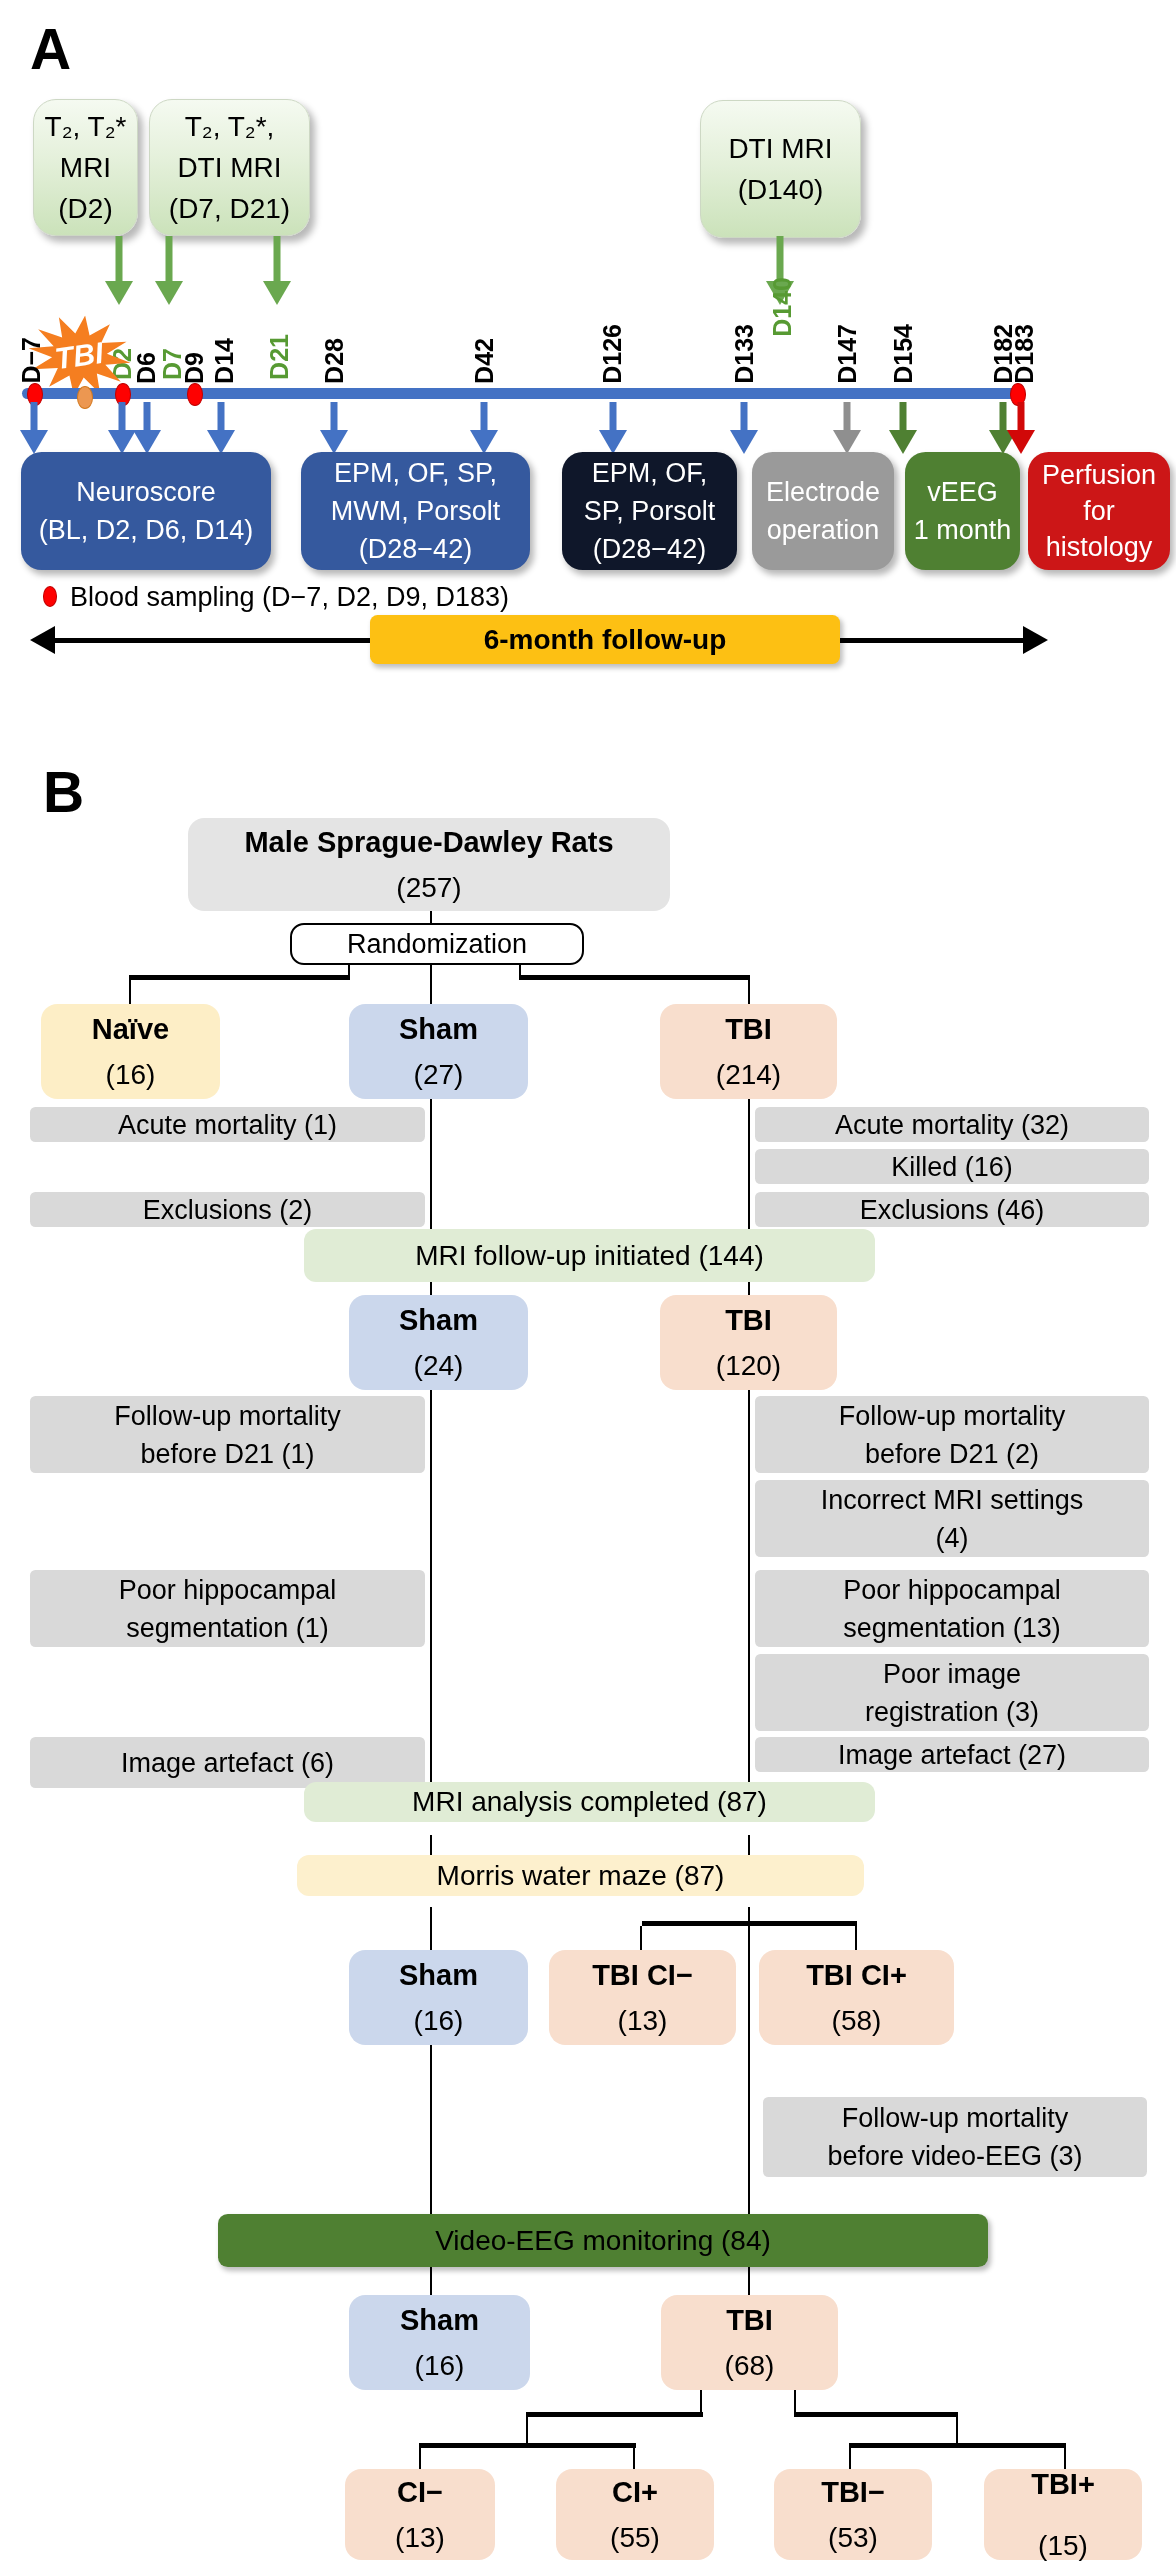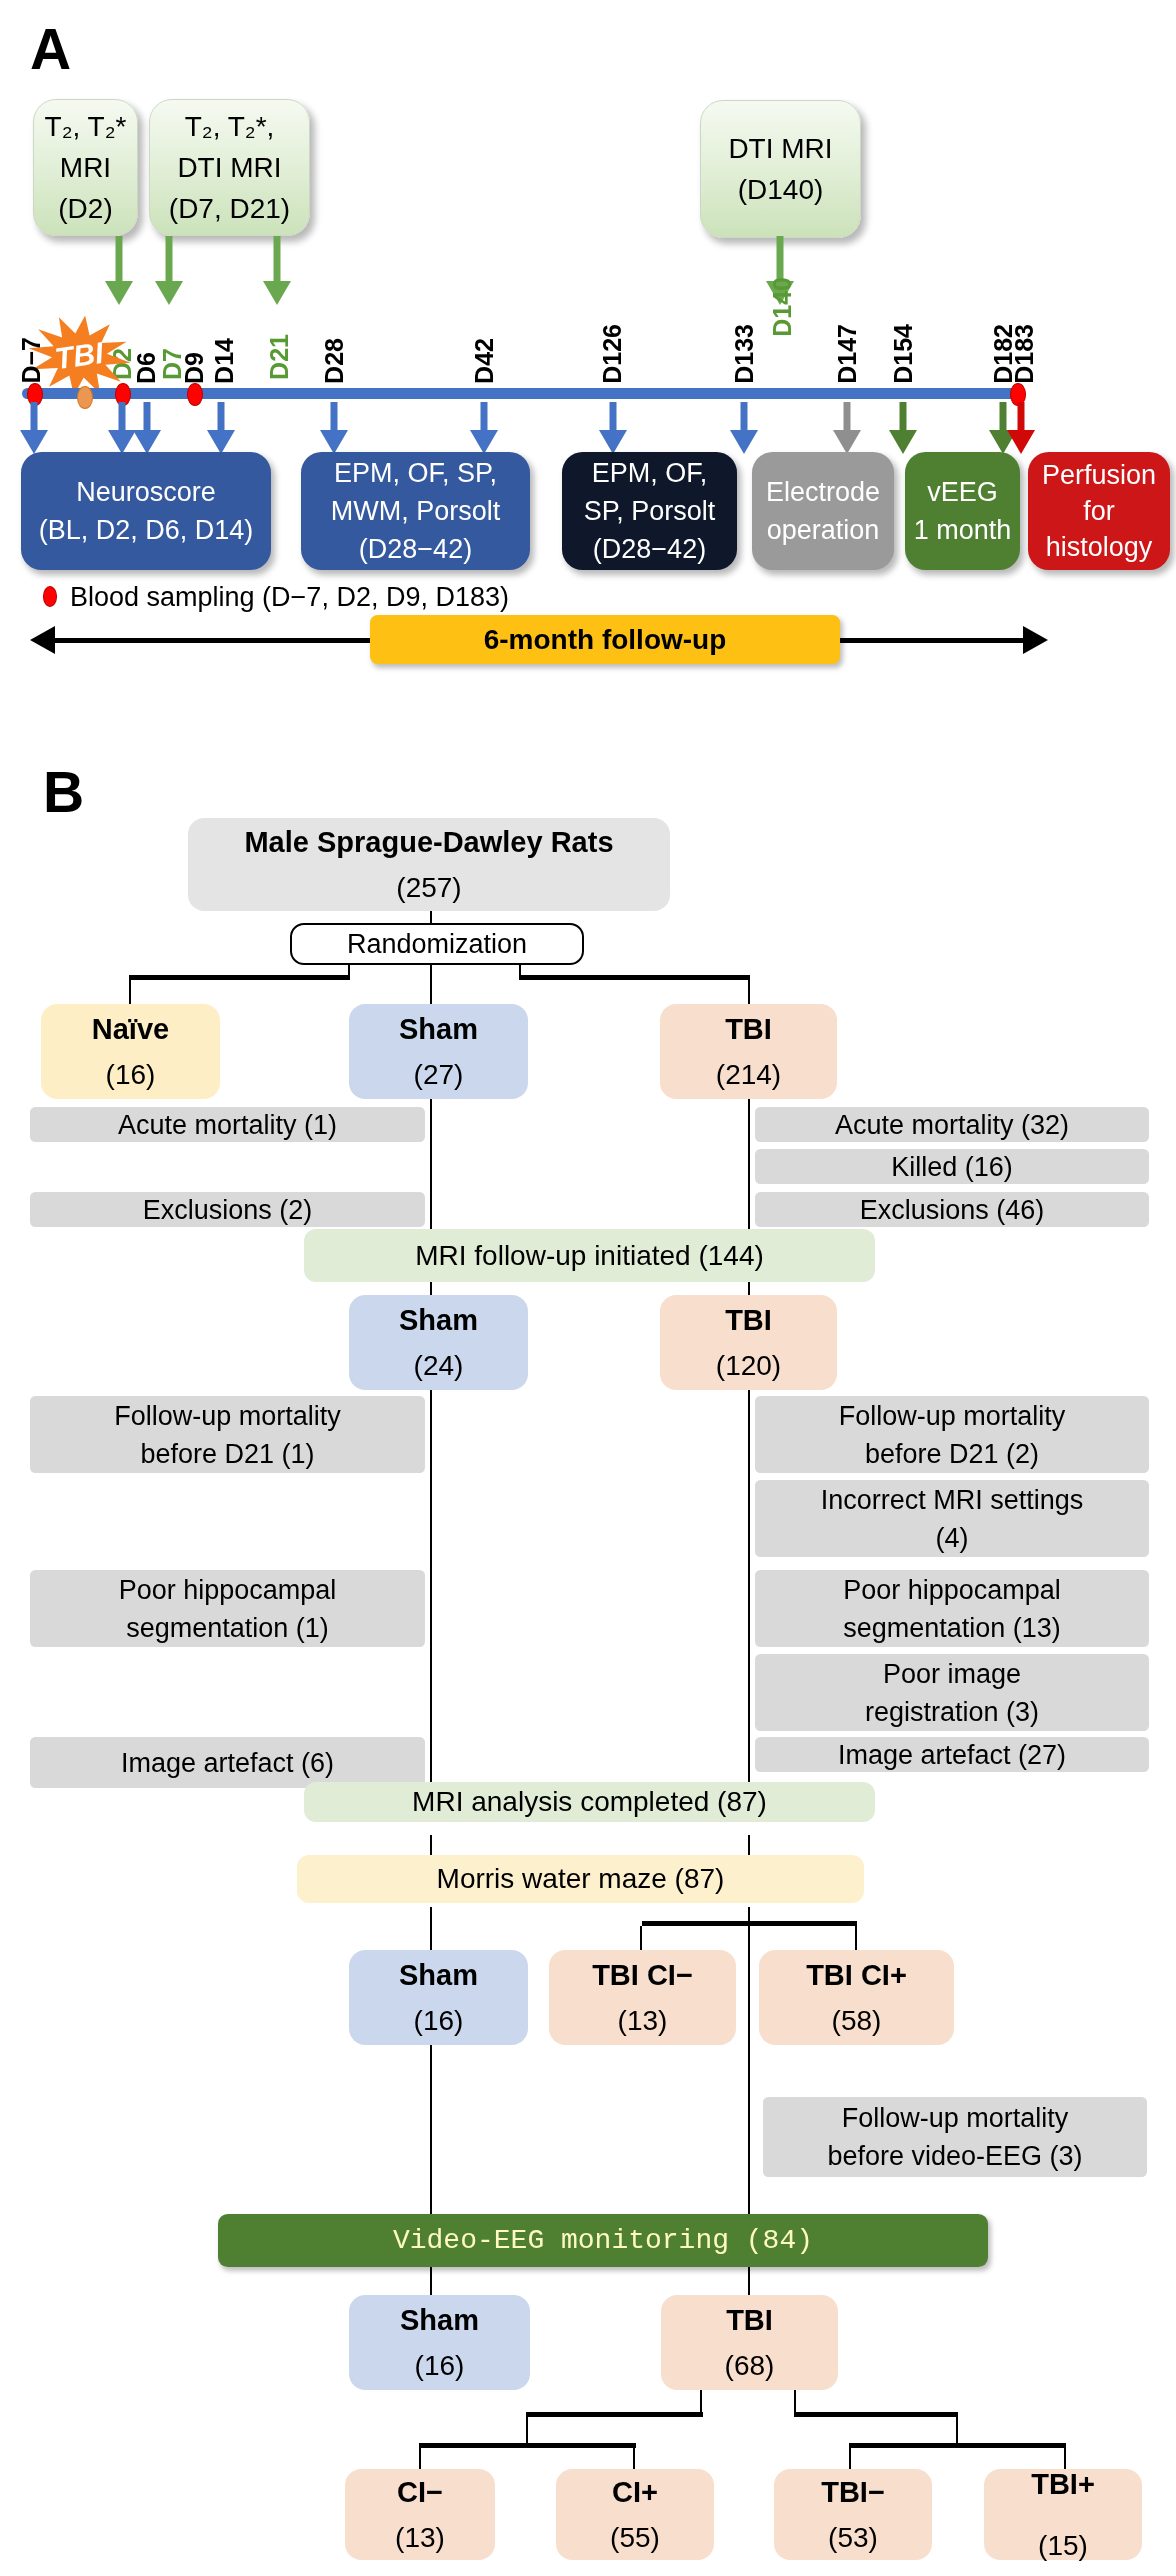--- a/index.html
+++ b/index.html
@@ -35,22 +35,22 @@
   .bbox .t{font-weight:700;font-size:29px;line-height:45px;}
   .bbox .c{font-size:28px;line-height:45px;}
   .rand{position:absolute;background:#fff;border:2.2px solid #000;border-radius:14px;display:flex;align-items:center;
         justify-content:center;font-size:27px;}
   .grayb{position:absolute;background:#d9d9d9;border-radius:5.4px;display:flex;flex-direction:column;justify-content:center;
          text-align:center;font-size:27px;line-height:38px;}
   .lgreen{position:absolute;background:#e0ecd5;border-radius:12px;display:flex;align-items:center;justify-content:center;
           font-size:28px;}
   .lyellow{position:absolute;background:#fdf0cd;border-radius:12px;display:flex;align-items:center;justify-content:center;
            font-size:28px;}
-  .dgreen{position:absolute;background:#4f8032;color:#fef9c3;border-radius:9.8px;display:flex;align-items:center;
-          justify-content:center;font-size:28px;box-shadow:2.7px 3.8px 4.9px rgba(0,0,0,.25);font-family:Liberation Mono, monospace;}
+  .dgreen{position:absolute;background:#4f8032;color:#000000;border-radius:9.8px;display:flex;align-items:center;
+          justify-content:center;font-size:28px;box-shadow:2.7px 3.8px 4.9px rgba(0,0,0,.25);}
   .ln{position:absolute;background:#000;}
 </style>
 </head>
 <body>
 
 <div id="canvas">
 
   <div class="plabel" style="left:30px;top:16.3px;">A</div>
 
   <div class="gbox" style="left:33px;top:99px;width:103px;height:135px;">
@@ -295,21 +295,21 @@
     <div>segmentation (13)</div>
   </div>
   <div class="grayb" style="left:755px;top:1654px;width:394px;height:77px;">
     <div>Poor image</div>
     <div>registration (3)</div>
   </div>
   <div class="grayb" style="left:30px;top:1737px;width:395px;height:51px;">Image artefact (6)</div>
   <div class="grayb" style="left:755px;top:1737px;width:394px;height:35px;">Image artefact (27)</div>
 
   <div class="lgreen" style="left:304px;top:1782px;width:571px;height:40px;">MRI analysis completed (87)</div>
-  <div class="lyellow" style="left:297px;top:1855px;width:567px;height:48px;">Morris water maze (87)</div>
+  <div class="lyellow" style="left:297px;top:1855px;width:567px;height:41px;">Morris water maze (87)</div>
 
   <div class="bbox" style="left:349px;top:1950px;width:179px;height:95px;background:#cbd7ec;">
     <div class="t">Sham</div>
     <div class="c">(16)</div>
   </div>
   <div class="bbox" style="left:549px;top:1950px;width:187px;height:95px;background:#f8decd;">
     <div class="t">TBI CI−</div>
     <div class="c">(13)</div>
   </div>
   <div class="bbox" style="left:759px;top:1950px;width:195px;height:95px;background:#f8decd;">

